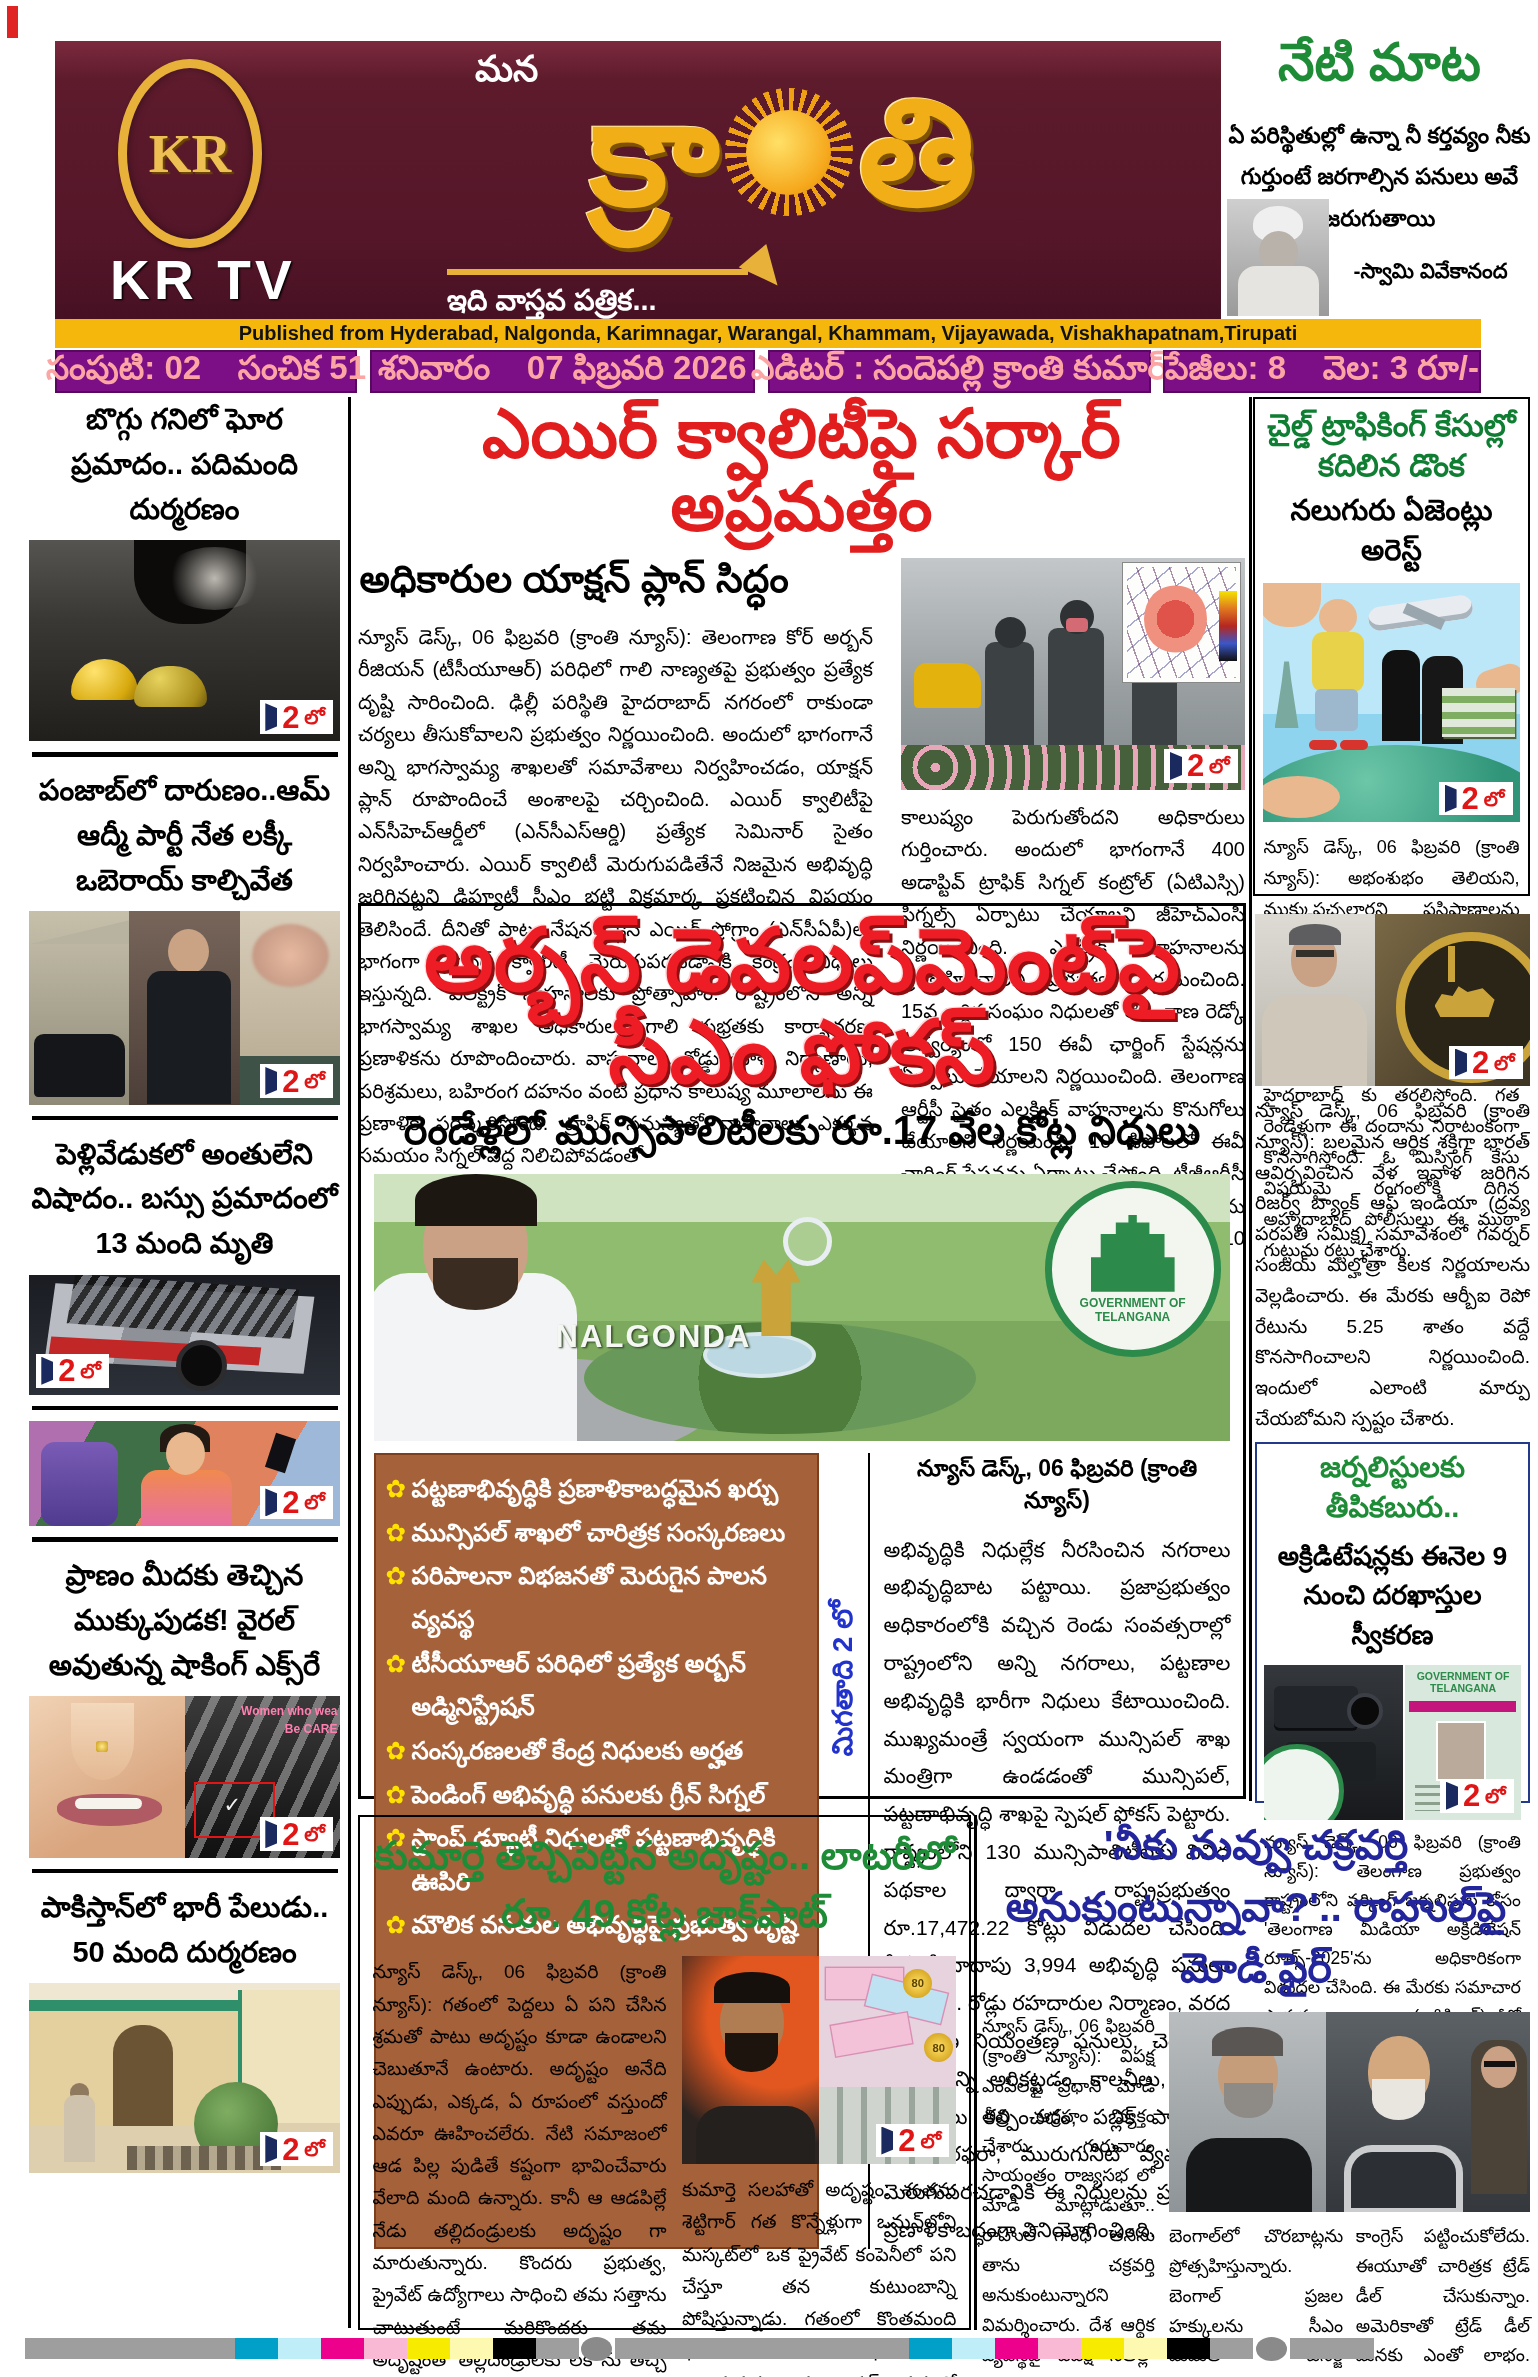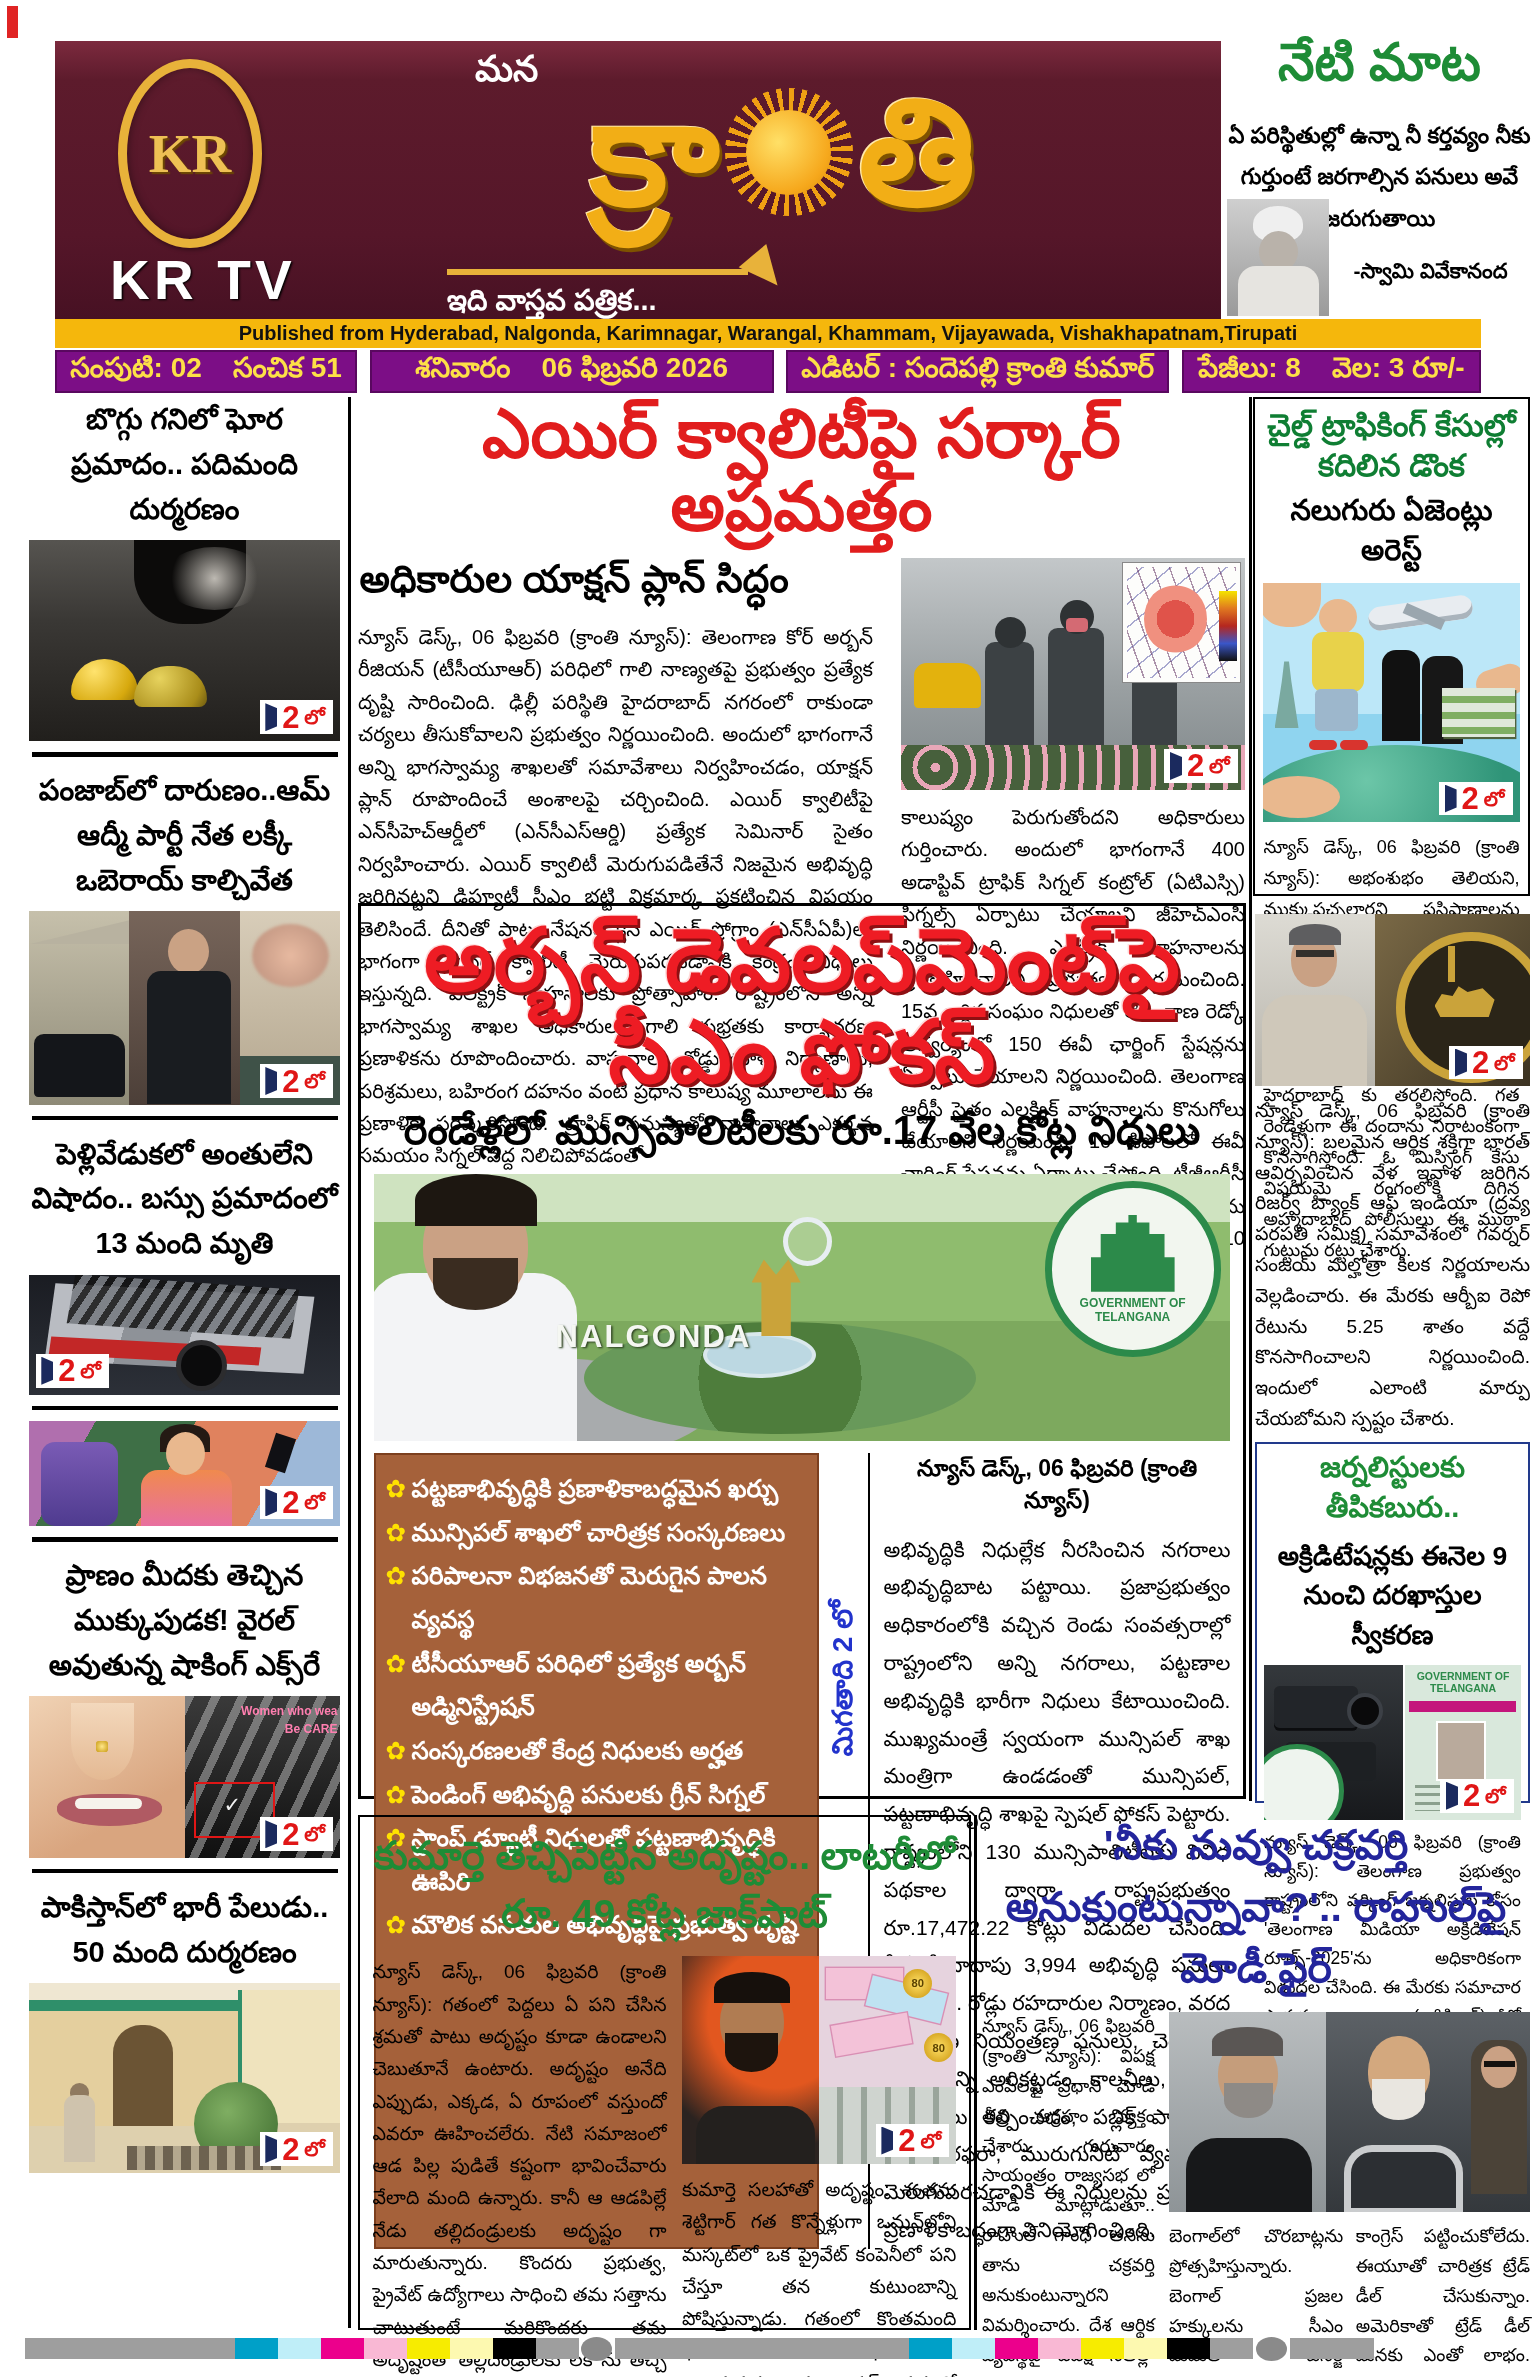--- a/index.html
+++ b/index.html
@@ -40,21 +40,21 @@
     background:linear-gradient(180deg,#cfcfcf,#9a9a9a);}
   .viv-photo .turban{position:absolute;left:26.6px;top:7px;width:50px;height:36px;border-radius:50% 50% 40% 40%;background:#efefef;}
   .viv-photo .face{position:absolute;left:32px;top:32px;width:39px;height:41px;border-radius:50%;background:#b9b2aa;}
   .viv-photo .robe{position:absolute;left:11.2px;top:67px;width:81px;height:56px;border-radius:18px 18px 0 0;background:#e6e4e0;}
   #viv-attrib{flex:1;text-align:center;font-size:21px;font-weight:700;padding-bottom:28px;}
 
   
   #published-bar{position:absolute;left:55px;top:319px;width:1426px;height:29px;background:#f5b70c;
     display:flex;align-items:center;justify-content:center;font-size:20px;font-weight:600;color:#111;}
   #info-bar{position:absolute;left:55px;top:350px;width:1426px;height:43px;display:flex;gap:12.6px;}
-  .info-box{background:#7c0e86;border:2.1px solid #59085f;color:#fde047;font-size:28px;font-weight:700;
+  .info-box{background:#7c0e86;border:2.1px solid #59085f;color:#fca5a5;font-size:33px;font-weight:700;
     display:flex;align-items:center;justify-content:center;box-sizing:border-box;white-space:pre;}
   #info1{width:302px;} #info2{width:404px;} #info3{width:383px;} #info4{flex:1;}
 
   
   .vrule{position:absolute;background:#000;}
   .rail-div{height:4.2px;background:#000;margin:11.2px 7px;}
 
   
   .badge{position:absolute;right:7px;bottom:7px;background:#fff;padding:1.4px 8.4px 1.4px 5.6px;
     display:flex;align-items:center;gap:4.9px;}
@@ -344,21 +344,21 @@
         <div class="robe"></div>
       </div>
       <div id="viv-attrib" data-bind="masthead.quote_box.attribution">-స్వామి వివేకానంద</div>
     </div>
     <div id="quote" data-bind="masthead.quote_box.quote">ఏ పరిస్థితుల్లో ఉన్నా నీ కర్తవ్యం నీకు గుర్తుంటే జరగాల్సిన పనులు అవే జరుగుతాయి</div>
   </div>
 
   <div id="published-bar" data-bind="published_line">Published from Hyderabad, Nalgonda, Karimnagar, Warangal, Khammam, Vijayawada, Vishakhapatnam,Tirupati</div>
   <div id="info-bar">
     <div class="info-box" id="info1" data-bind="info_bar.volume">సంపుటి: 02    సంచిక 51</div>
-    <div class="info-box" id="info2" data-bind="info_bar.date">శనివారం    06 ఫిబ్రవరి 2026</div>
+    <div class="info-box" id="info2" data-bind="info_bar.date">శనివారం    07 ఫిబ్రవరి 2026</div>
     <div class="info-box" id="info3" data-bind="info_bar.editor">ఎడిటర్ : సందెపల్లి క్రాంతి కుమార్</div>
     <div class="info-box" id="info4" data-bind="info_bar.pages_price">పేజీలు: 8    వెల: 3 రూ/-</div>
   </div>
 
   <div class="vrule" style="left:348px;top:397px;width:2.8px;height:1931px;"></div>
   <div class="vrule" style="left:1249px;top:397px;width:2.8px;height:1404px;"></div>
   <div class="vrule" style="left:974px;top:1815px;width:2.8px;height:515px;"></div>
 
   <div id="left-rail">
 

